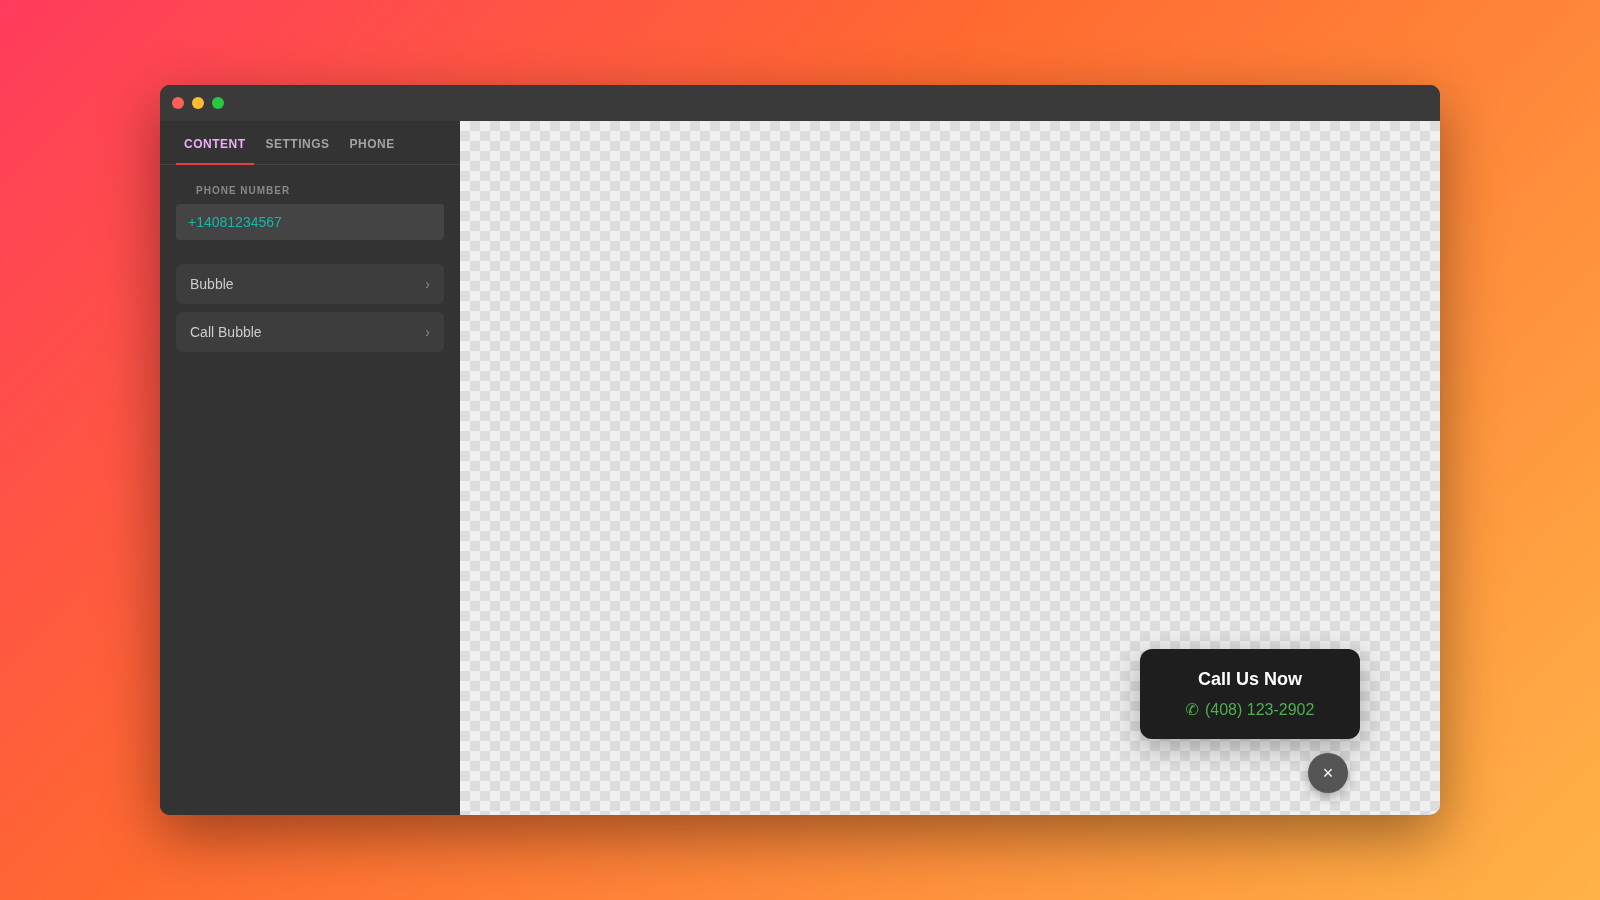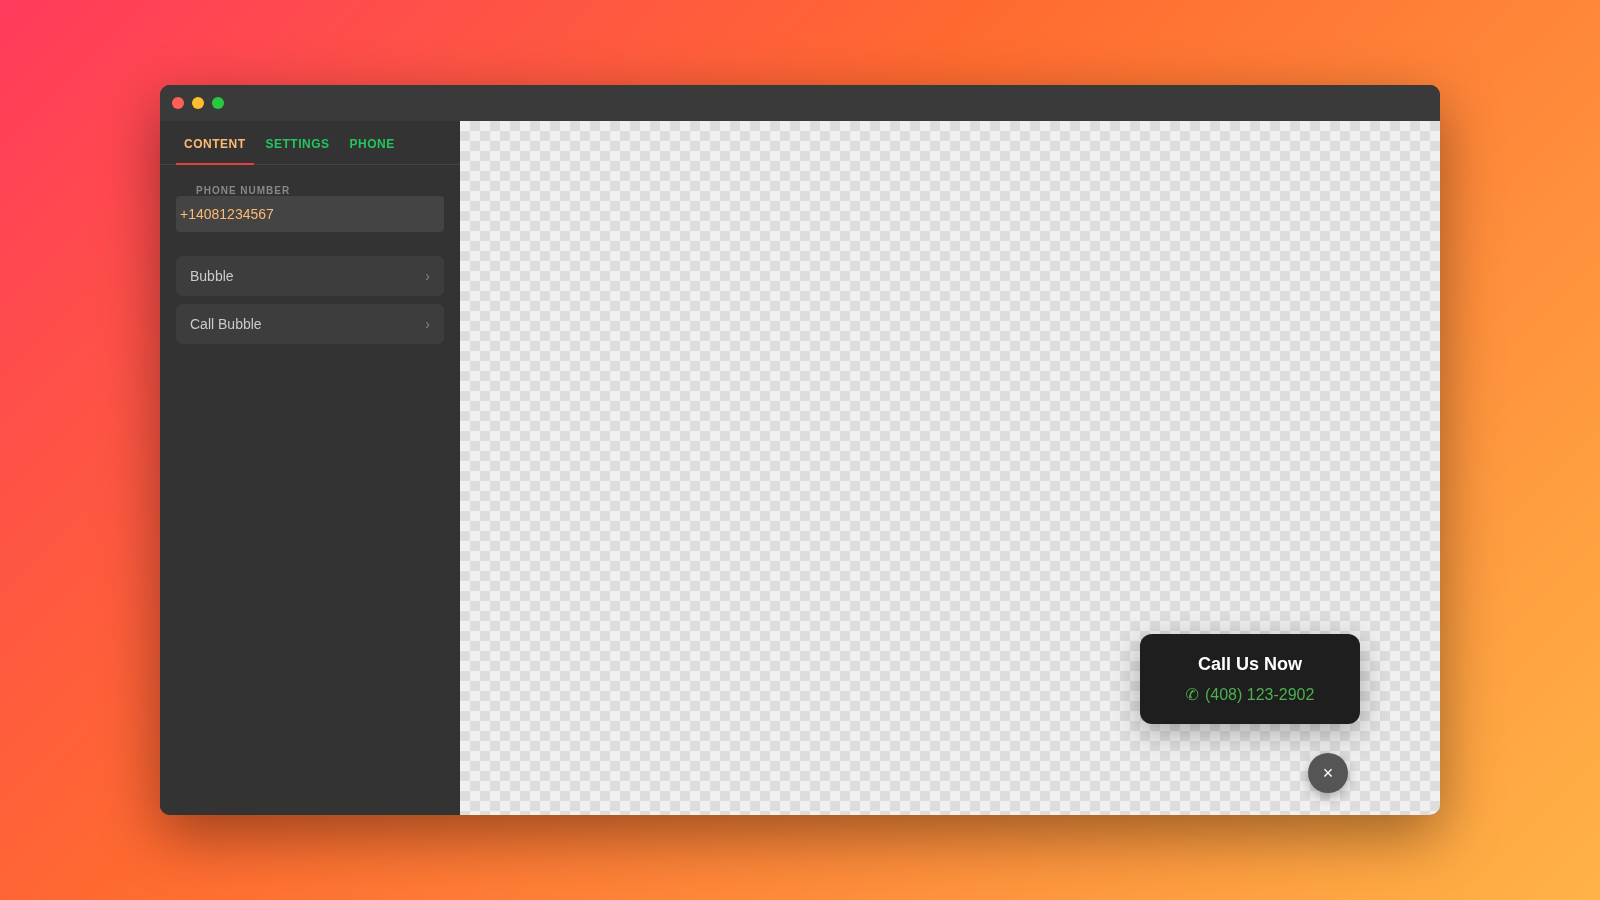--- a/index.html
+++ b/index.html
@@ -70,52 +70,52 @@
       border-bottom: 1px solid #444;
       gap: 4px;
     }
 
     .tab {
       padding: 16px 8px 12px;
       font-size: 12px;
       font-weight: 600;
       letter-spacing: 0.5px;
       cursor: pointer;
-      color: #22c55e;
+      color: #a3a3a3;
       border-bottom: 2px solid transparent;
       margin-bottom: -1px;
     }
 
     .tab.active {
-      color: #fdba74;
+      color: #f0abfc;
       border-bottom: 2px solid #e84040;
     }
 
     .sidebar-body {
       padding: 20px 16px;
       flex: 1;
     }
 
     .field-label {
       font-size: 10px;
       font-weight: 600;
       letter-spacing: 1px;
       color: #888;
-      margin-bottom: 0;
+      margin-bottom: 8px;
       text-transform: uppercase;
       padding-left: 20px;
     }
 
     .phone-input {
       width: 100%;
       background: #444;
       border: none;
       border-radius: 4px;
-      padding: 10px 4px;
-      color: #fdba74;
+      padding: 10px 12px;
+      color: #14b8a6;
       font-size: 14px;
       outline: none;
       margin-bottom: 24px;
     }
 
     .section-item {
       display: flex;
       align-items: center;
       justify-content: space-between;
       background: #3d3d3d;
@@ -144,21 +144,21 @@
         linear-gradient(-45deg, #ddd 25%, transparent 25%),
         linear-gradient(45deg, transparent 75%, #ddd 75%),
         linear-gradient(-45deg, transparent 75%, #ddd 75%);
       background-size: 20px 20px;
       background-position: 0 0, 0 10px, 10px -10px, -10px 0px;
       background-color: #f0f0f0;
     }
 
     .call-widget {
       position: absolute;
-      bottom: 91px;
+      bottom: 76px;
       right: 80px;
       background: #1e1e1e;
       border-radius: 12px;
       padding: 20px 28px;
       min-width: 220px;
       text-align: center;
       box-shadow: 0 8px 30px rgba(0,0,0,0.3);
     }
 
     .call-widget-title {

